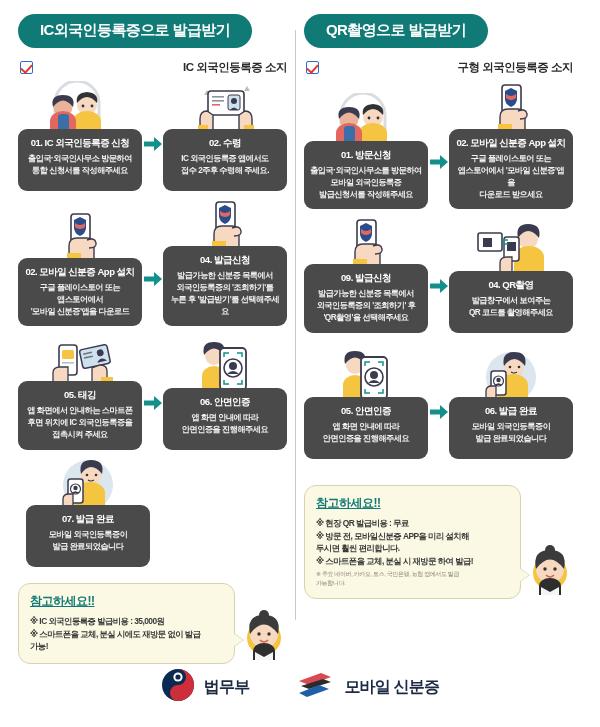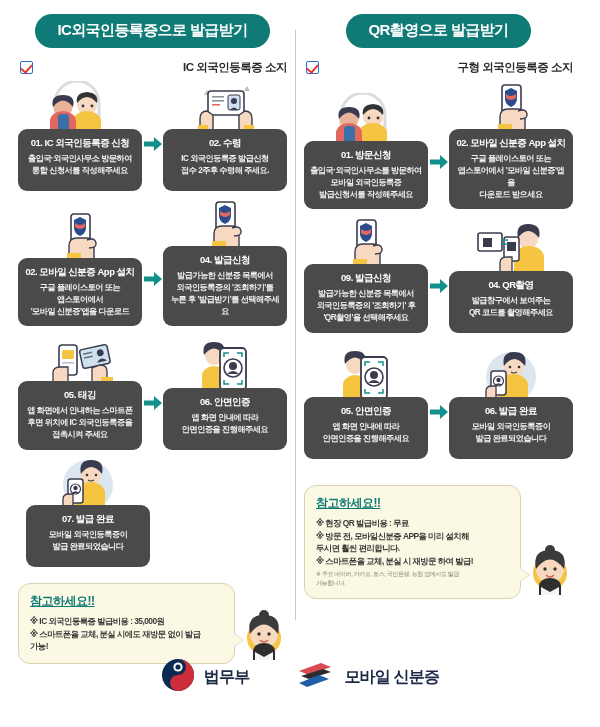--- a/index.html
+++ b/index.html
@@ -29,21 +29,21 @@
   }
   .divider {
     width: 1px;
     background: #c9c9c9;
     margin: 16px 0 20px 0;
     flex: 0 0 1px;
     height: 590px;
   }
 
   
-  .pill-wrap { text-align: center; }
+  .pill-wrap { }
   .pill {
     display: inline-block;
     background: #0f7a76;
     color: #ffffff;
     font-size: 15px;
     font-weight: bold;
     letter-spacing: -0.6px;
     padding: 7px 22px 8px 22px;
     border-radius: 20px;
     white-space: nowrap;
@@ -197,21 +197,21 @@
     color: #8a8574;
     letter-spacing: -0.4px;
     margin-top: 3px;
     white-space: pre-line;
   }
   .mascot { flex: 0 0 46px; margin-left: 6px; }
 
   
   .footer {
     position: absolute;
-    left: 0; bottom: 31px;
+    left: 0; bottom: 21px;
     width: 600px;
     display: flex;
     align-items: center;
     justify-content: center;
     gap: 46px;
   }
   .logo { display: flex; align-items: center; gap: 9px; }
   .logo-text {
     font-size: 16px;
     font-weight: bold;
@@ -277,21 +277,21 @@
               <rect x="42" y="19" width="12" height="1.6" fill="#8d93a0"></rect>
               <rect x="42" y="23" width="8" height="1.6" fill="#e2685f"></rect>
               <path d="M30 52 v-14 q0 -8 7 -8 l6 4 v18z" fill="#f6d9c0" stroke="#3b3b4f" stroke-width="1.4"></path>
               <path d="M82 52 v-14 q0 -8 -7 -8 l-6 4 v18z" fill="#f6d9c0" stroke="#3b3b4f" stroke-width="1.4"></path>
               <path d="M28 52 v-8 h10 v8z" fill="#f5c542"></path>
                 <path d="M74 52 v-8 h10 v8z" fill="#f5c542"></path>
             </svg>
           </div>
           <div class="card tall">
             <div class="card-title">02. 수령</div>
-            <div class="card-desc">IC 외국인등록증 발급신청
+            <div class="card-desc">IC 외국인등록증 앱에서도
 접수 2주후 수령해 주세요.</div>
           </div>
         </div>
       </div>
 
       <div class="row">
         <div class="step">
           <div class="art">
             <svg width="110" height="52" viewBox="0 0 110 52">
               <rect x="46" y="4" width="19" height="30" rx="3" fill="#fff" stroke="#3b3b4f" stroke-width="1.6"></rect>

